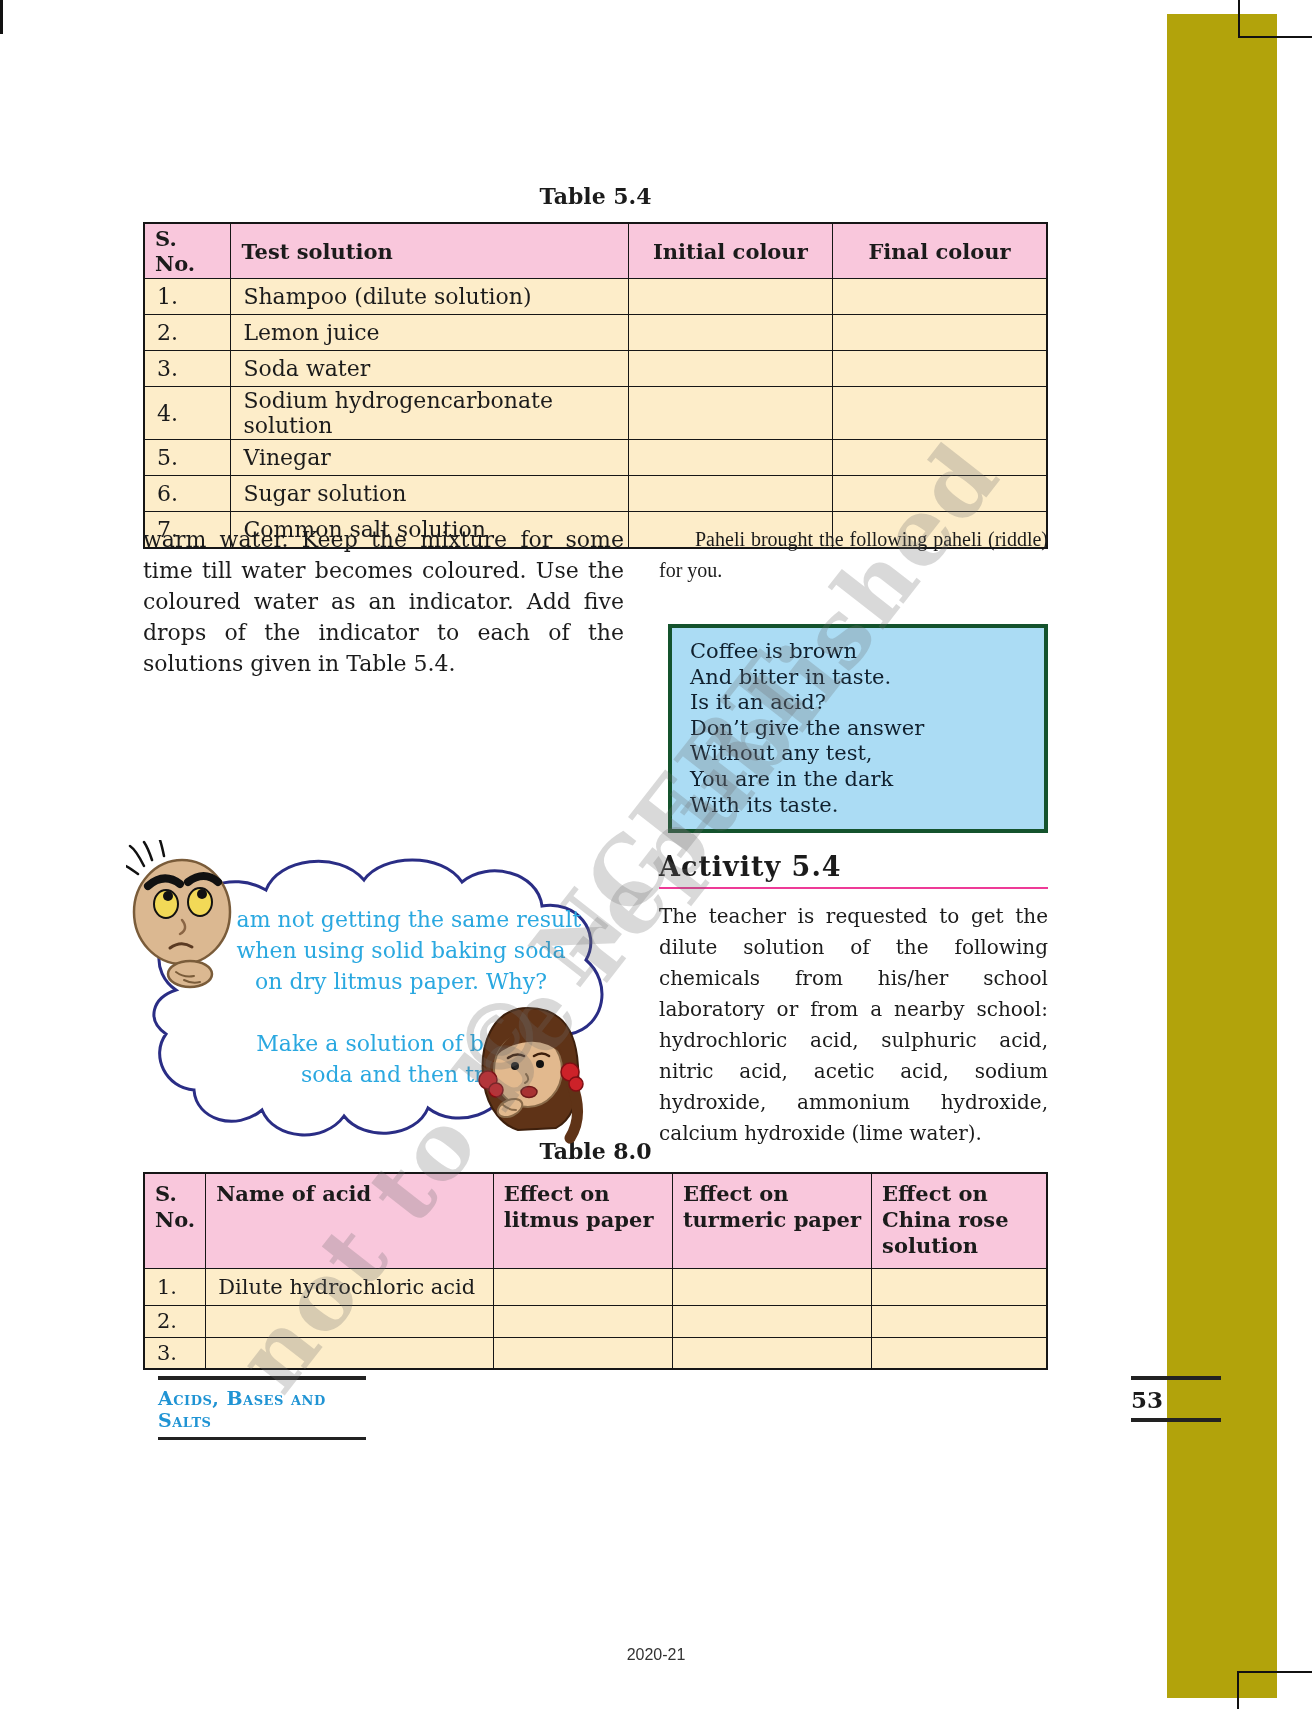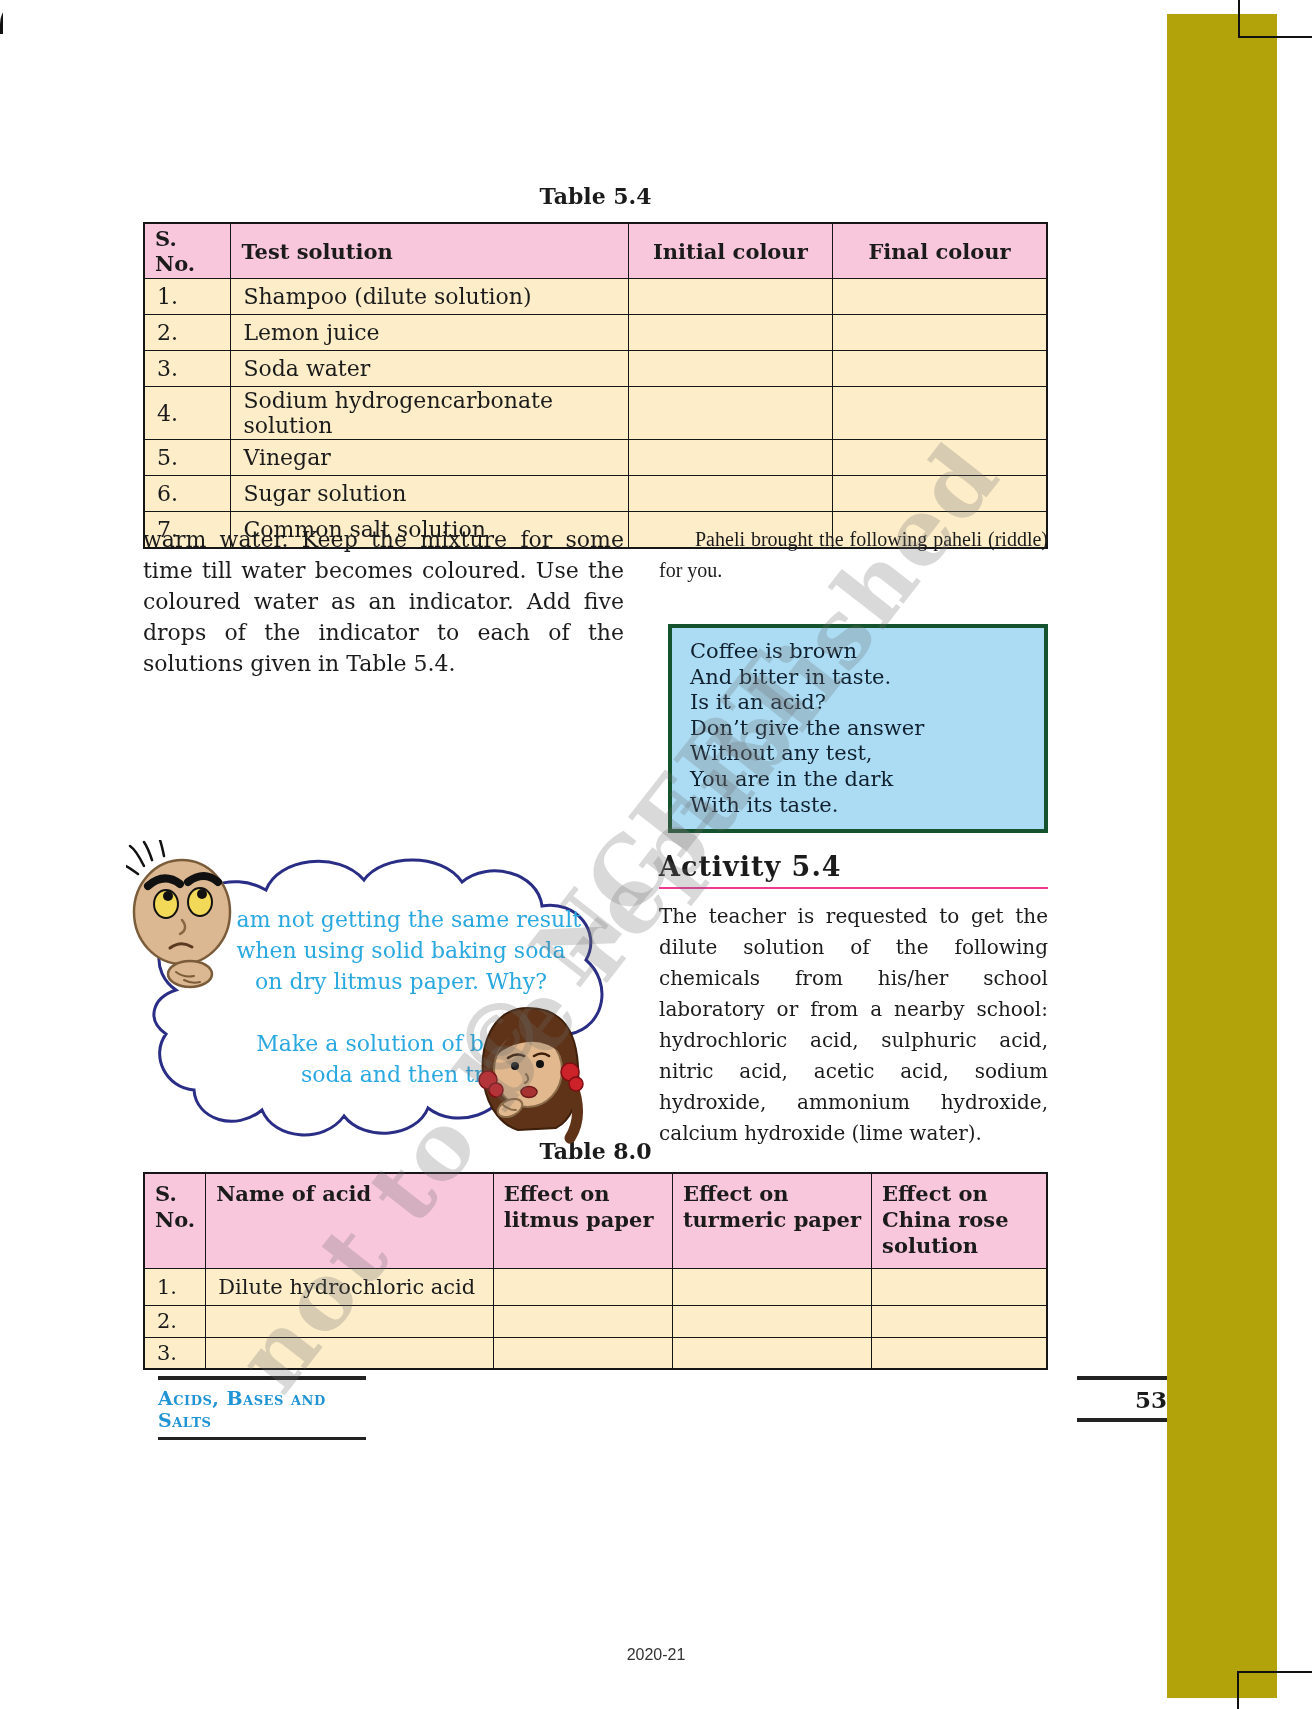--- a/index.html
+++ b/index.html
@@ -1,18 +1,18 @@
 <!DOCTYPE html>
 <html><head>
 <meta charset="utf-8">
 <style>
   html,body { margin:0; padding:0; background:#ffffff; }
   #page {
     position:relative; width:1312px; height:1709px; background:#ffffff;
-    overflow:hidden; font-family:"DejaVu Serif", serif; color:#1b1b1b;border-radius:24px;
+    overflow:hidden; font-family:"DejaVu Serif", serif; color:#1b1b1b;
   }
   
   .olive-bar { position:absolute; left:1167px; top:14px; width:110px; height:1684px; background:#b2a30b; z-index:1; }
   .crop { position:absolute; background:#111; z-index:2; }
   #crop-tl { left:0; top:0; width:3px; height:34px; }
   #crop-tr-v { left:1238px; top:0; width:2px; height:38px; }
   #crop-tr-h { left:1238px; top:36px; width:74px; height:2px; }
   #crop-br-h { left:1237px; top:1671px; width:75px; height:2px; }
   #crop-br-v { left:1237px; top:1671px; width:2px; height:38px; }
 
@@ -74,21 +74,21 @@
   #boy { left:2px; top:2px; }
   #girl { left:344px; top:162px; }
 
   
   #footer-left { position:absolute; left:158px; top:1376px; width:208px; z-index:10; }
   #footer-left .rule { background:#222; height:3.5px; }
   #footer-left .chapter {
     color:#2094d4; font-weight:bold; font-variant:small-caps; letter-spacing:0.5px;
     font-size:19px; padding:7px 0 6px 0;
   }
-  #footer-right { position:absolute; left:1077px; top:1376px; width:90px; z-index:10; text-align:right; }
+  #footer-right { position:absolute; left:1131px; top:1376px; width:90px; z-index:10; text-align:left; }
   #footer-right .rule { background:#222; height:4px; }
   #footer-right .pageno { font-weight:bold; font-size:23px; padding:6px 0 5px 0; }
   #year { position:absolute; left:0; top:1646px; width:1312px; text-align:center;
           font-family:"Liberation Sans", sans-serif; font-size:16px; color:#333; z-index:10; }
 </style>
 </head>
 <body>
 
 <div id="page">
 

